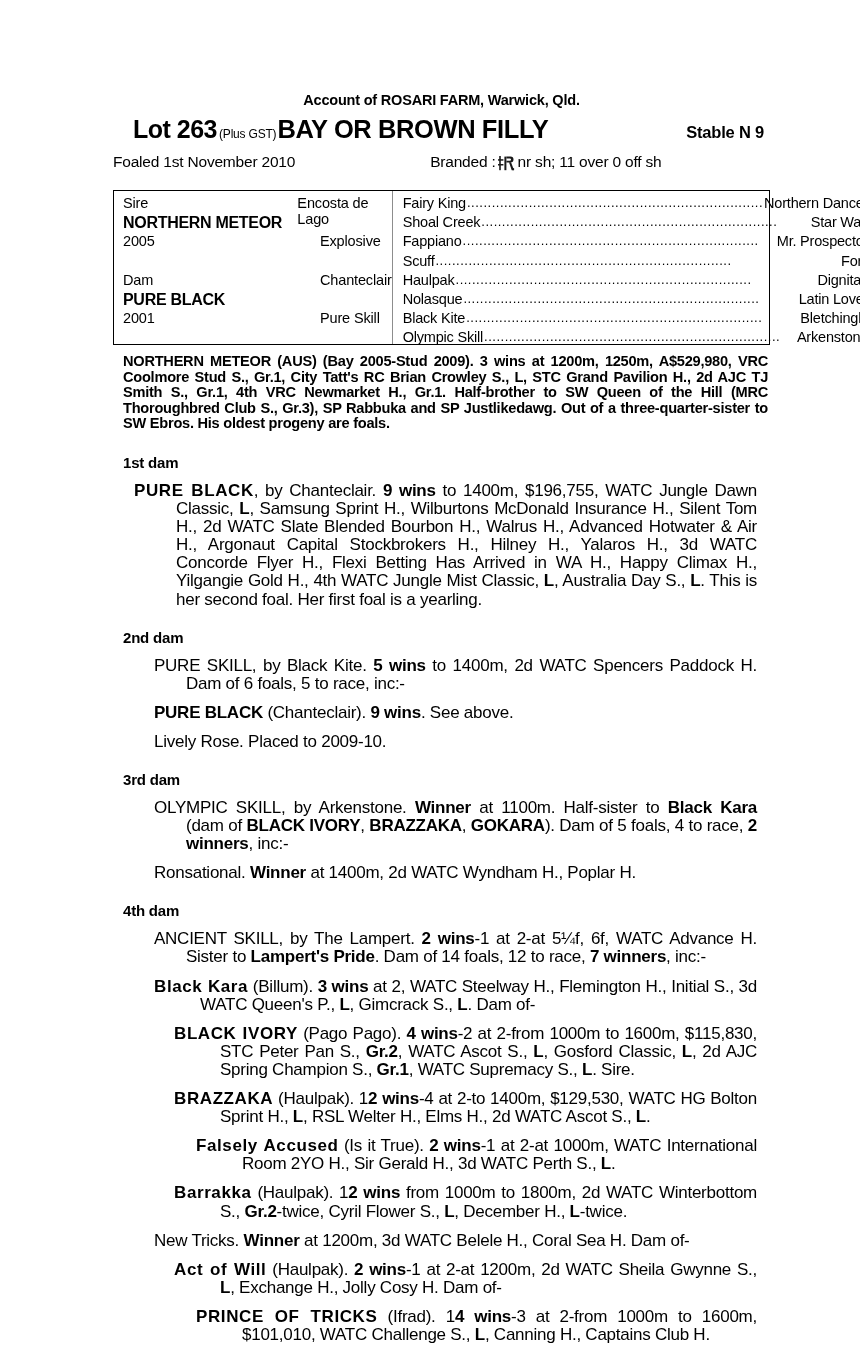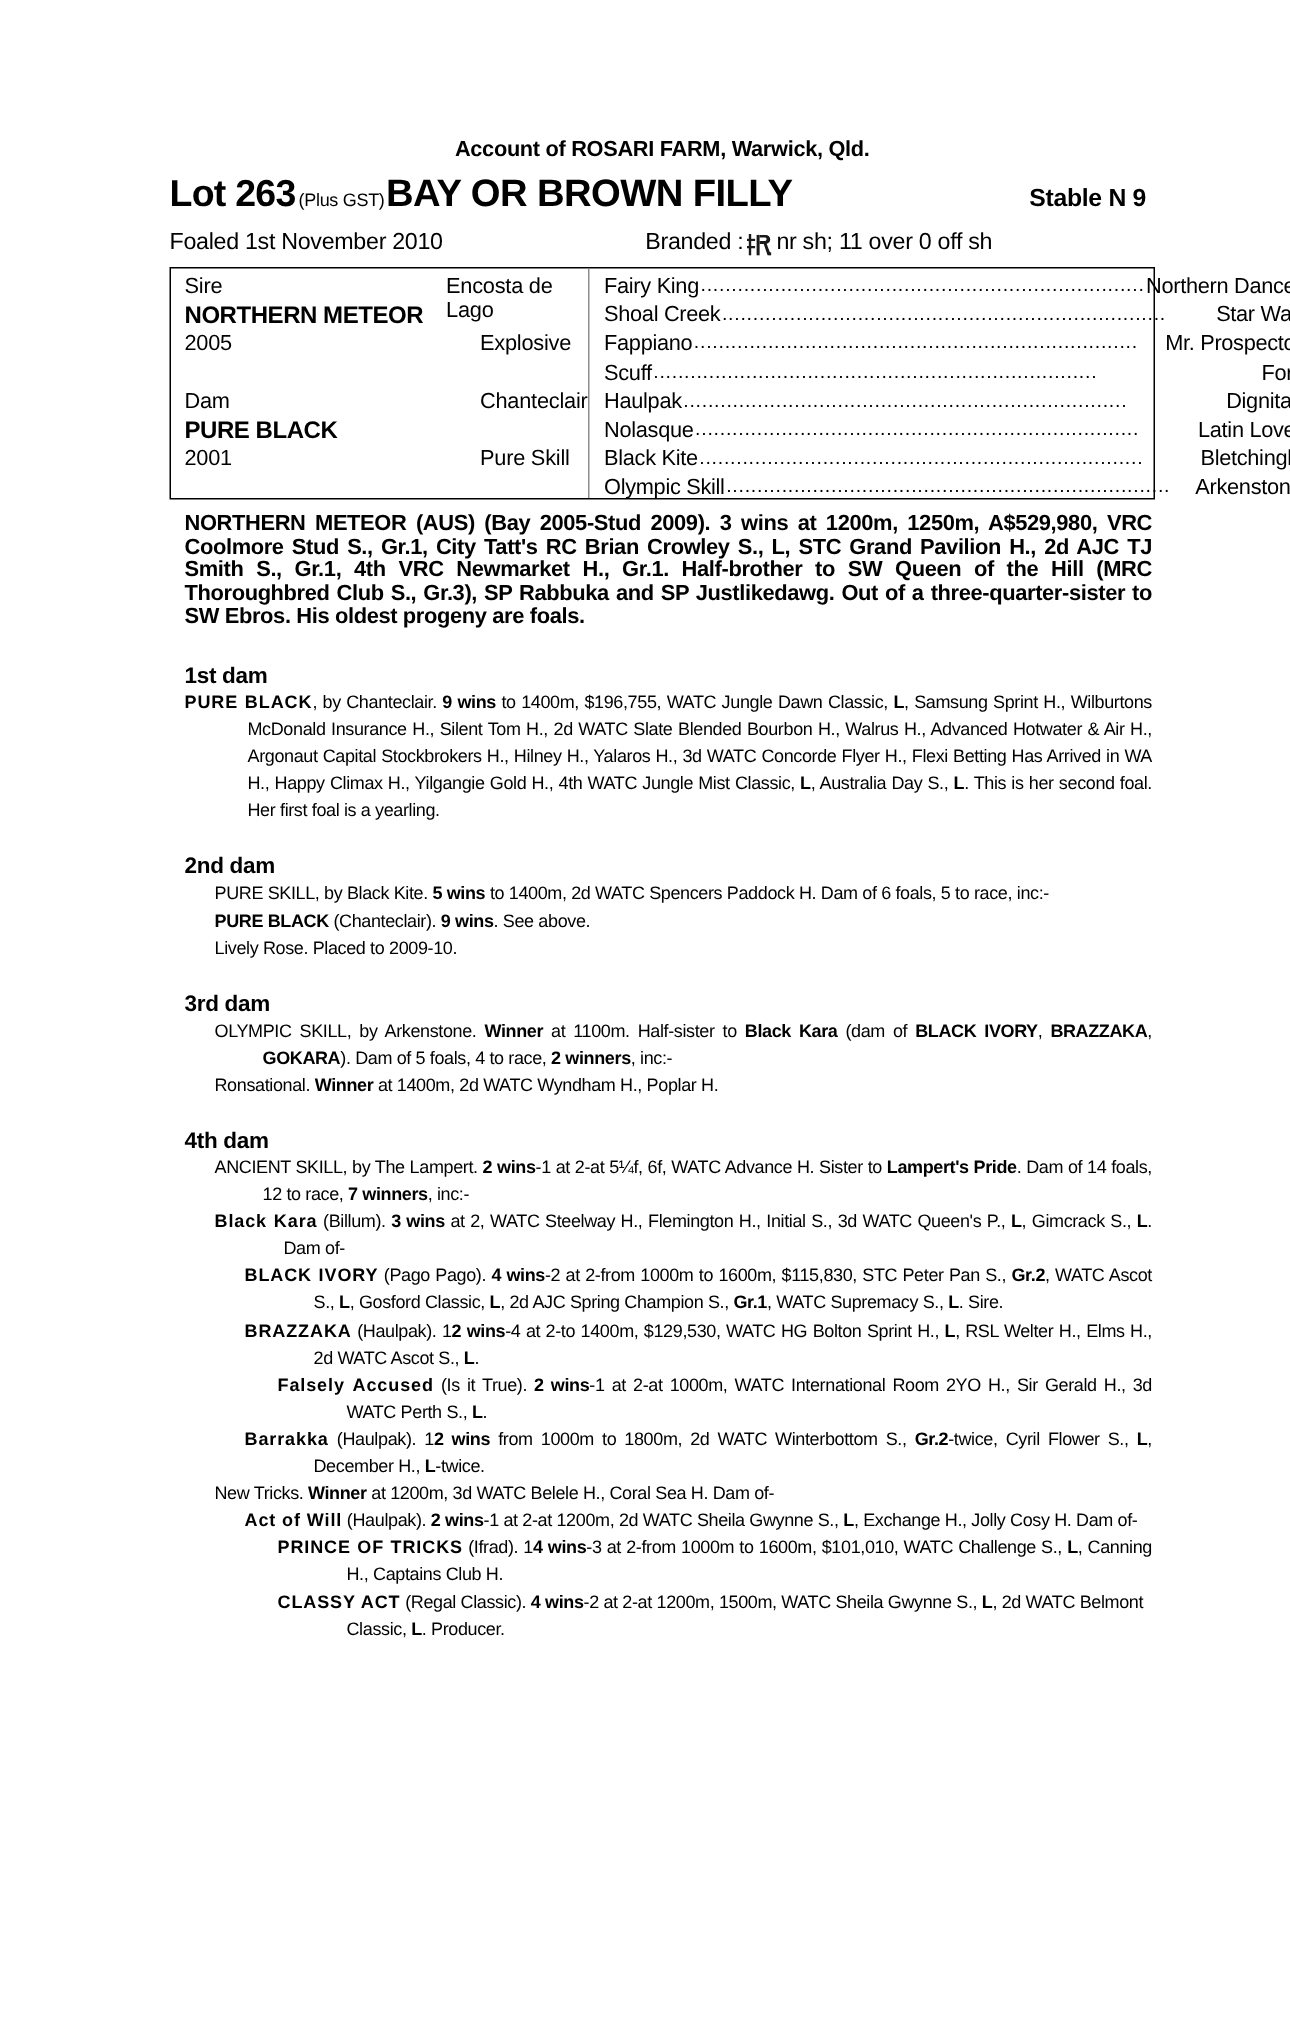--- a/index.html
+++ b/index.html
@@ -40,20 +40,21 @@
   .lot-row {
     display: flex;
     align-items: baseline;
     margin-top: 7px;
     white-space: nowrap;
   }
   .lot-no {
     font-weight: bold;
     font-size: 25px;
     letter-spacing: -0.5px;
+    margin-left: 20px;
   }
   .plus-gst {
     font-size: 12px;
     letter-spacing: -0.2px;
     padding-left: 2px;
     padding-right: 1px;
   }
   .colour-sex {
     font-weight: bold;
     font-size: 25.5px;
@@ -88,21 +89,21 @@
     width: 17px;
     height: 18px;
     vertical-align: baseline;
     margin: 0 3px 0 2px;
     top: 3px;
   }
   .brand-glyph svg { display: block; }
 
   
   .ped-table {
-    margin-top: 7px;
+    margin-top: 19px;
     border: 1.5px solid #000;
     height: 155px;
     position: relative;
     box-sizing: border-box;
     display: flex;
   }
   .ped-left {
     width: 355px;
     position: relative;
     padding: 4px 0 0 9px;
@@ -168,26 +169,26 @@
   .dam-head {
     font-weight: bold;
     font-size: 15px;
     letter-spacing: -0.2px;
     margin-top: 20px;
     padding-left: 10px;
   }
   .dam-head.first { margin-top: 22px; }
 
   .p {
-    font-size: 12px;
+    font-size: 17px;
     line-height: 18.1px;
     text-align: justify;
     letter-spacing: -0.25px;
     padding-right: 2px;
-    margin: 0;
+    margin: 11px;
   }
   .h0  { padding-left: 52px;  text-indent: -42px; }
   .h1  { padding-left: 62px;  text-indent: -32px; }
   .h2  { padding-left: 76px;  text-indent: -46px; }
   .h3  { padding-left: 96px;  text-indent: -46px; }
   .h4  { padding-left: 118px; text-indent: -46px; }
 
   .p b { font-weight: bold; }
   .p .sp { letter-spacing: 0.6px; }
   .noj { text-align: left; }

